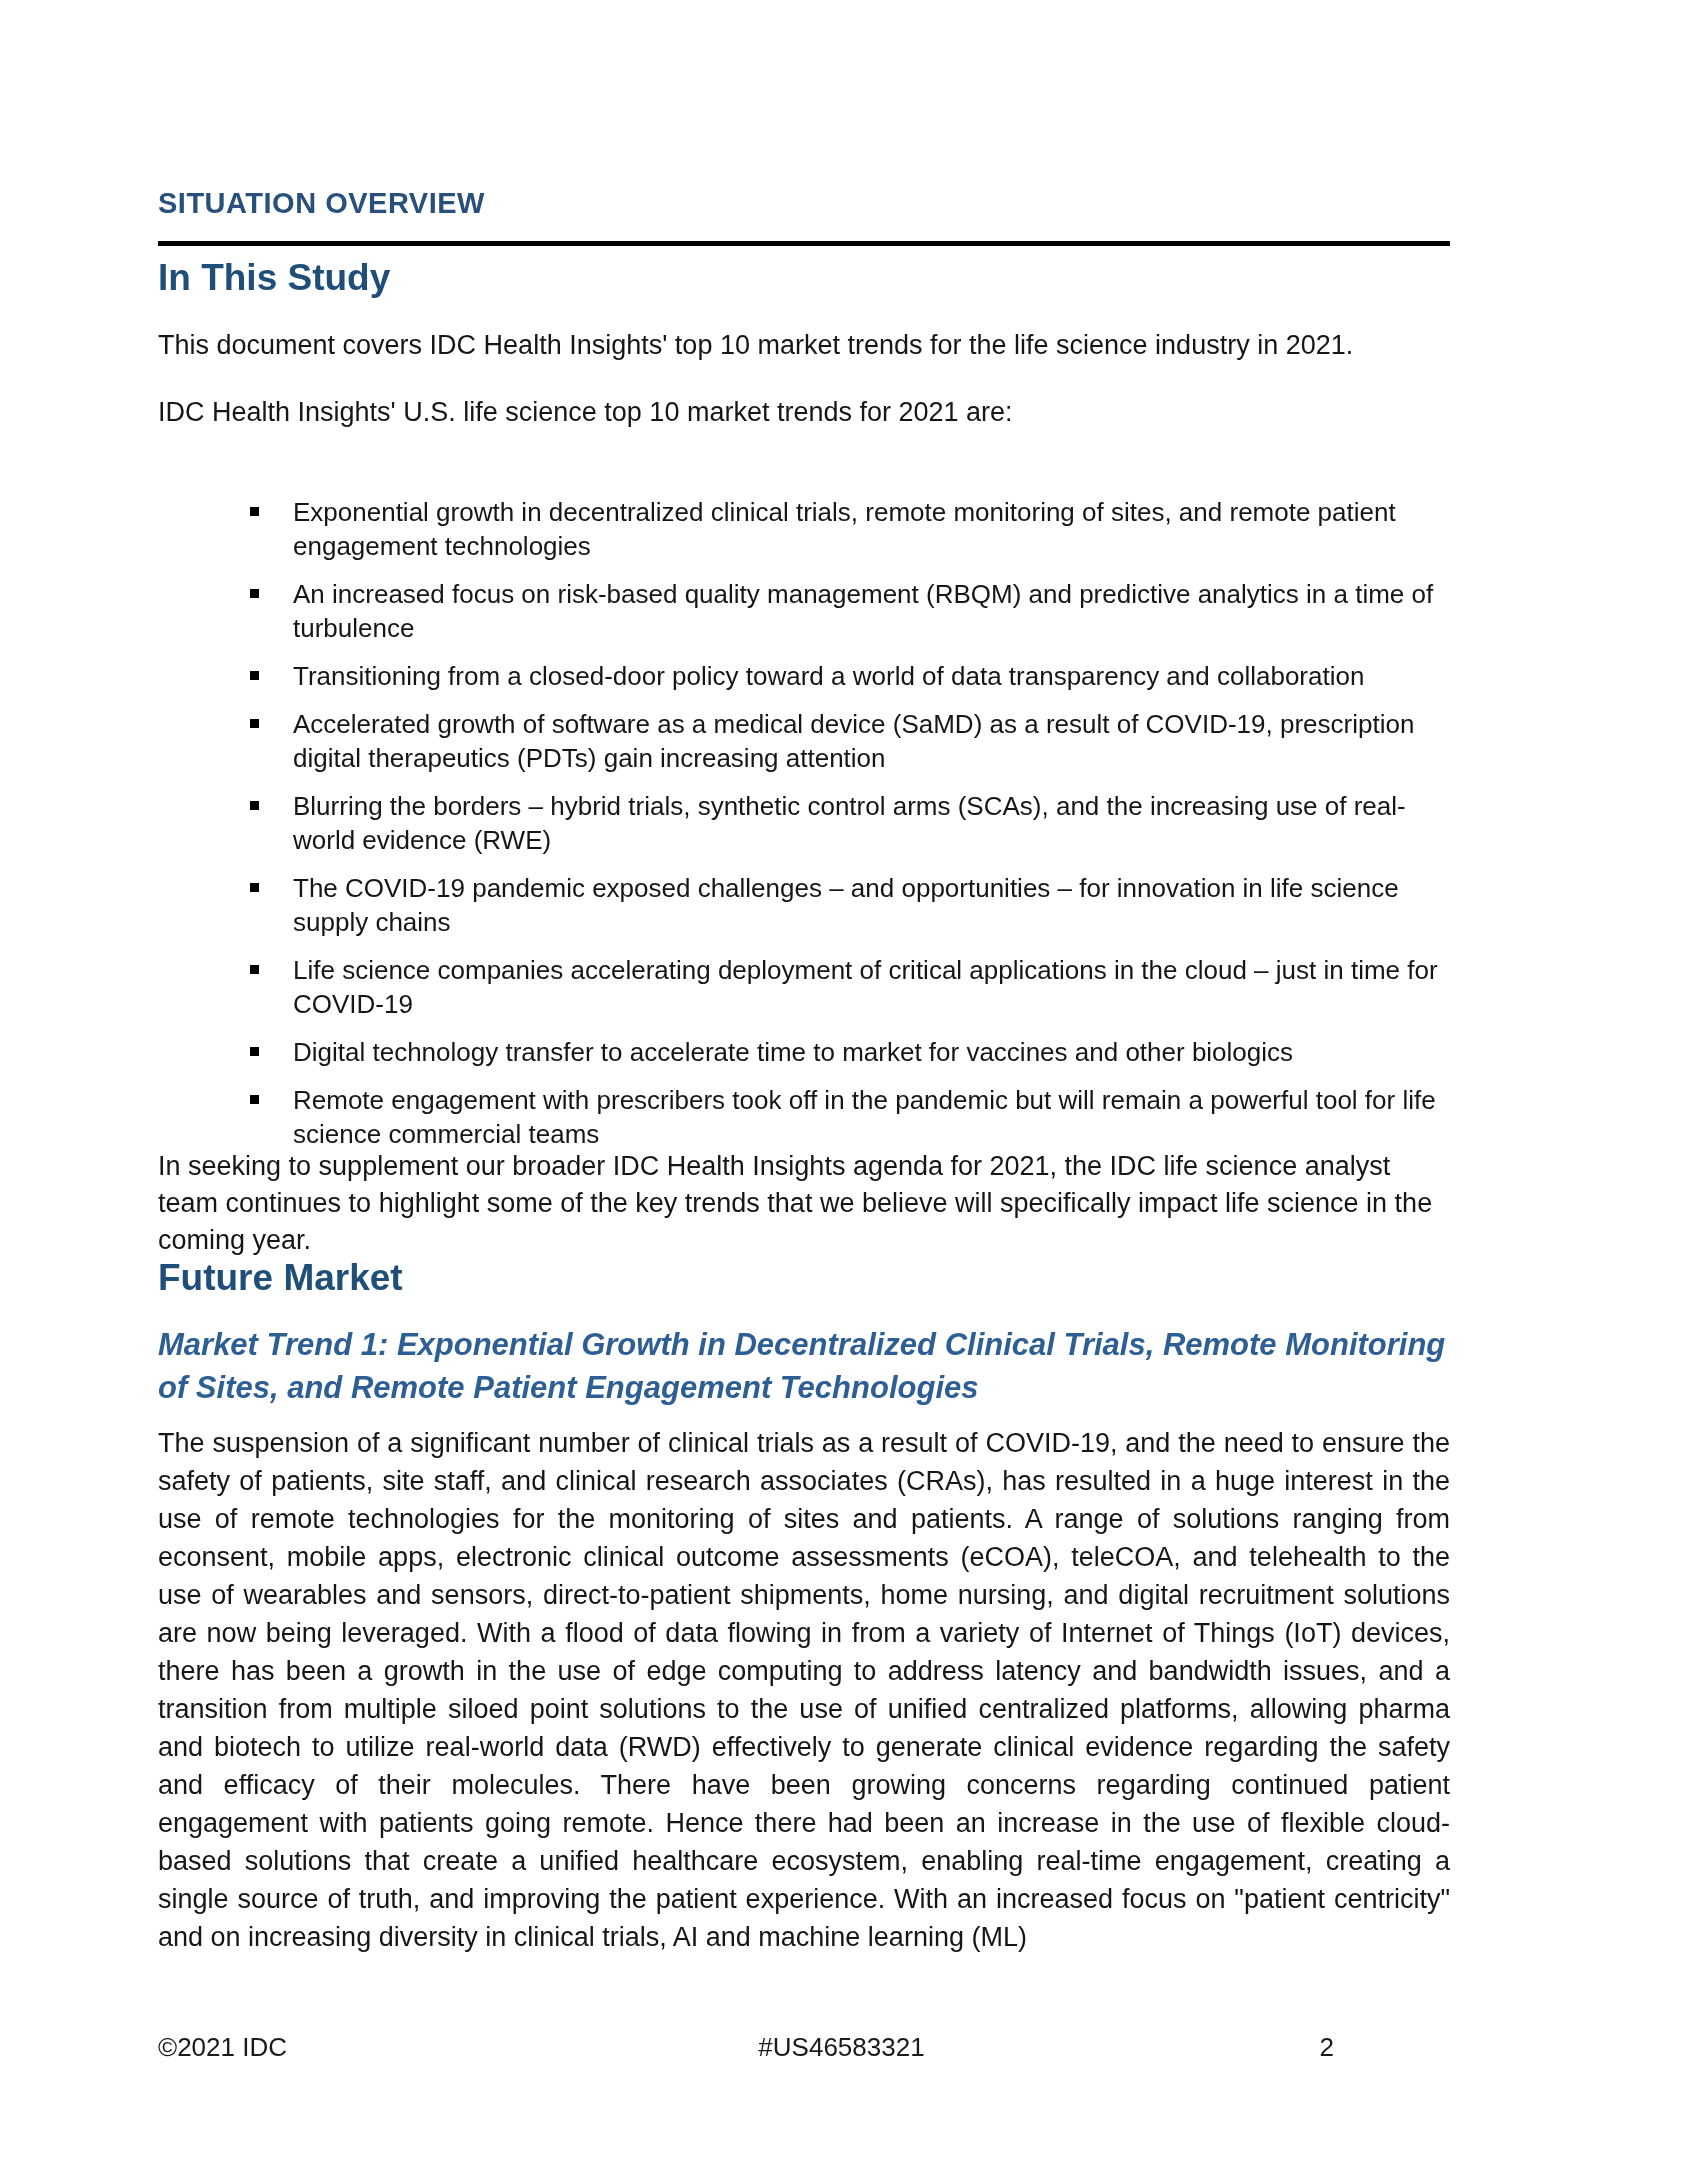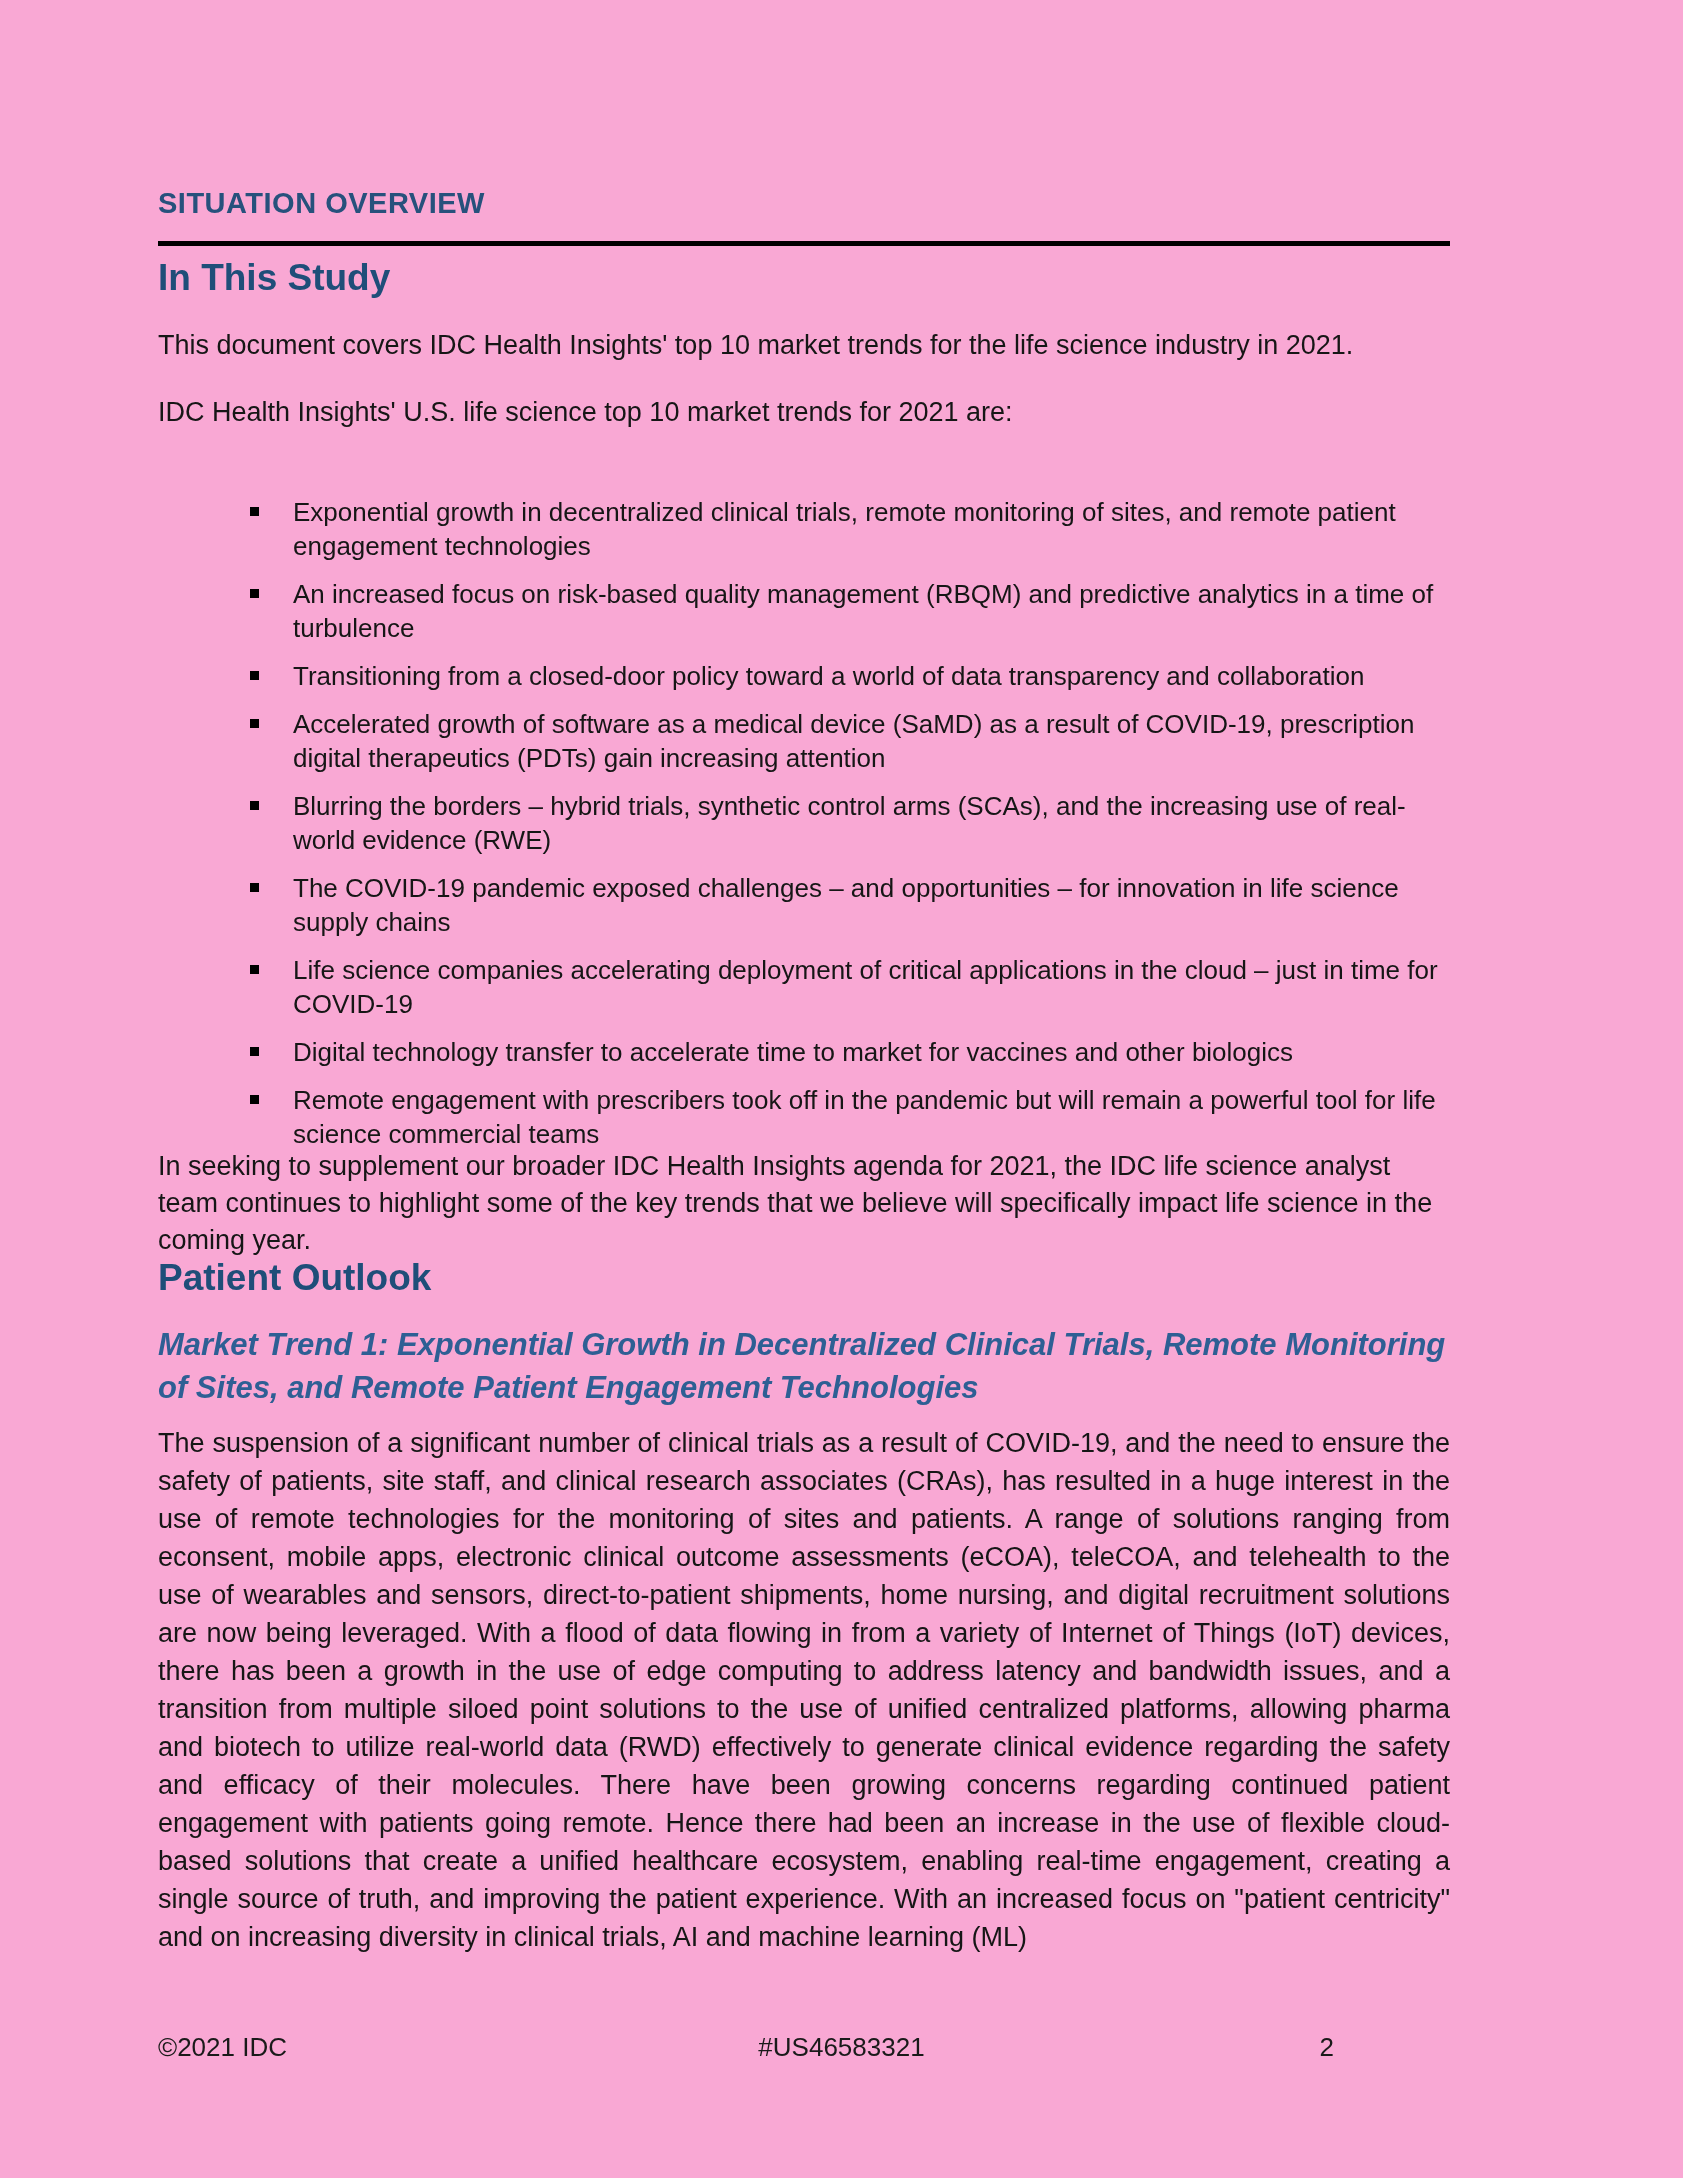--- a/index.html
+++ b/index.html
@@ -7,21 +7,21 @@
     --heading-blue:#1F4E79;
     --trend-blue:#2E5F94;
     --text-color:#161616;
     --rule-color:#000000;
   }
   *{margin:0;padding:0;box-sizing:border-box;}
   html,body{background:#e8e8e8;}
   .page{
     position:relative;
     width:1683px;height:2178px;
-    background:#f9a8d4;
+    background:#ffffff;
     font-family:"Liberation Sans", sans-serif;
     color:var(--text-color);
     overflow:hidden;
     margin:0 auto;
   }
   .abs{position:absolute;left:158px;width:1292px;}
   .kicker{
     top:188px;
     font-size:29px;font-weight:700;line-height:1.1;
     letter-spacing:0.5px;
@@ -101,21 +101,21 @@
     <li><span class="sq"></span><span>Blurring the borders – hybrid trials, synthetic control arms (SCAs), and the increasing use of real-world evidence (RWE)</span></li>
     <li><span class="sq"></span><span>The COVID-19 pandemic exposed challenges – and opportunities – for innovation in life science supply chains</span></li>
     <li><span class="sq"></span></li>
     <li><span class="sq"></span><span>Life science companies accelerating deployment of critical applications in the cloud – just in time for COVID-19</span></li>
     <li><span class="sq"></span><span>Digital technology transfer to accelerate time to market for vaccines and other biologics</span></li>
     <li><span class="sq"></span><span>Remote engagement with prescribers took off in the pandemic but will remain a powerful tool for life science commercial teams</span></li>
   </ul>
 
   <p class="abs body-p closing">In seeking to supplement our broader IDC Health Insights agenda for 2021, the IDC life science analyst team continues to highlight some of the key trends that we believe will specifically impact life science in the coming year.</p>
 
-  <h2 class="abs section-title fo-title">Patient Outlook</h2>
+  <h2 class="abs section-title fo-title">Future Market</h2>
 
   <h3 class="abs trend-heading">Market Trend 1: Exponential Growth in Decentralized Clinical Trials, Remote Monitoring of Sites, and Remote Patient Engagement Technologies</h3>
 
   <p class="abs trend-body">The suspension of a significant number of clinical trials as a result of COVID-19, and the need to ensure the safety of patients, site staff, and clinical research associates (CRAs), has resulted in a huge interest in the use of remote technologies for the monitoring of sites and patients. A range of solutions ranging from econsent, mobile apps, electronic clinical outcome assessments (eCOA), teleCOA, and telehealth to the use of wearables and sensors, direct-to-patient shipments, home nursing, and digital recruitment solutions are now being leveraged. With a flood of data flowing in from a variety of Internet of Things (IoT) devices, there has been a growth in the use of edge computing to address latency and bandwidth issues, and a transition from multiple siloed point solutions to the use of unified centralized platforms, allowing pharma and biotech to utilize real-world data (RWD) effectively to generate clinical evidence regarding the safety and efficacy of their molecules. There have been growing concerns regarding continued patient engagement with patients going remote. Hence there had been an increase in the use of flexible cloud-based solutions that create a unified healthcare ecosystem, enabling real-time engagement, creating a single source of truth, and improving the patient experience. With an increased focus on "patient centricity" and on increasing diversity in clinical trials, AI and machine learning (ML)</p>
 
   <div class="footer">
     <span class="left">©2021 IDC</span>
     <span class="center">#US46583321</span>
     <span class="right">2</span>
   </div>

